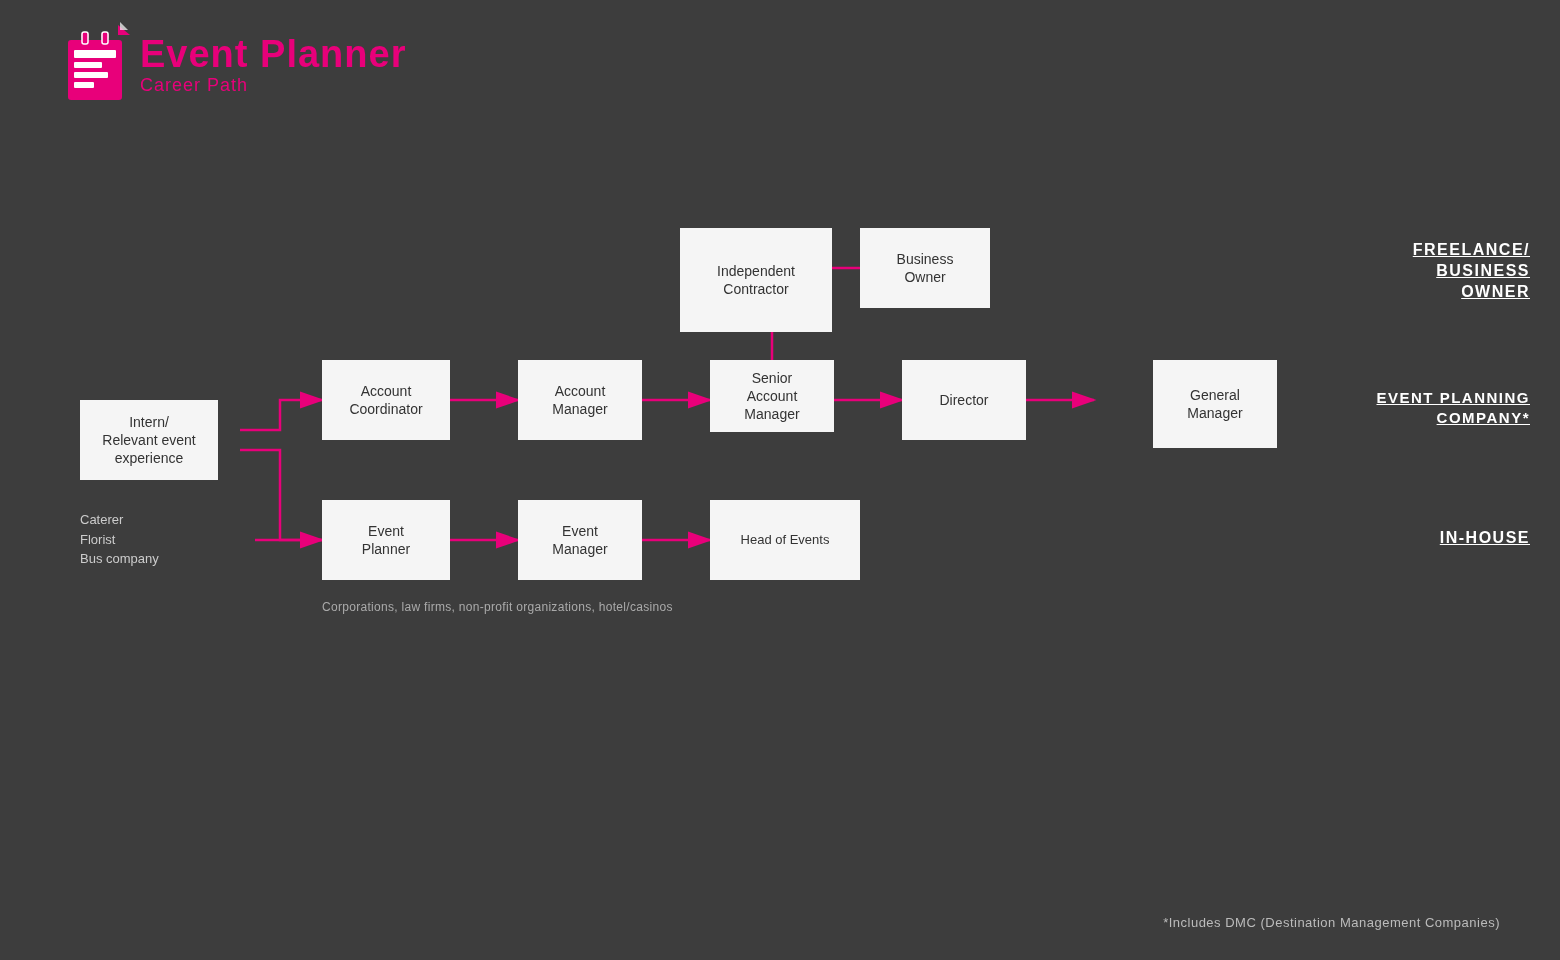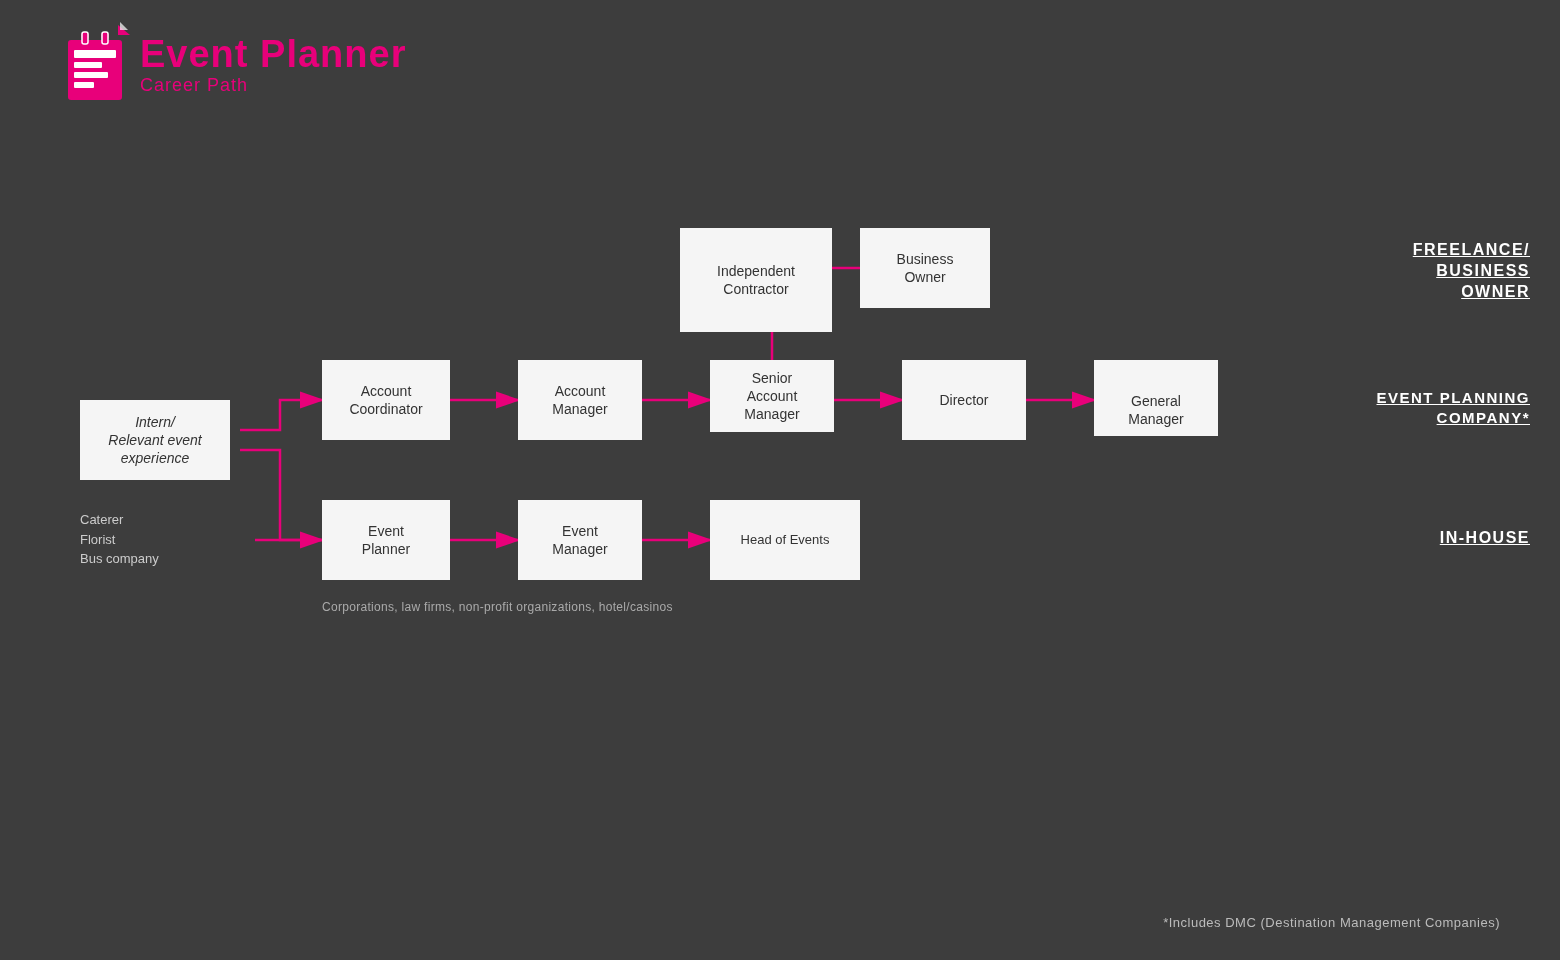--- a/index.html
+++ b/index.html
@@ -184,25 +184,25 @@
   </div>
 
   <div class="box" style="left:710px; top:200px; width:124px; height:72px; font-size:14px;">
     <span>Senior<br>Account<br>Manager</span>
   </div>
 
   <div class="box" style="left:902px; top:200px; width:124px; height:80px; font-size:14px;">
     <span>Director</span>
   </div>
 
-  <div class="box" style="left:1094px; top:200px; width:124px; height:76px; font-size:14px;align-items:flex-end;">
+  <div class="box" style="left:1153px; top:200px; width:124px; height:88px; font-size:14px;">
     <span>General<br>Manager</span>
   </div>
 
-  <div class="box" style="left:80px; top:240px; width:150px; height:80px; font-size:14px;font-style:italic;">
+  <div class="box" style="left:80px; top:240px; width:138px; height:80px; font-size:14px;">
     <span>Intern/<br>Relevant event<br>experience</span>
   </div>
 
   <div style="position:absolute; left:80px; top:350px; color:#ccc; font-size:13px; text-align:left; line-height:1.5;">
     <span>Caterer<br>Florist<br>Bus company</span>
   </div>
 
   <div class="box" style="left:322px; top:340px; width:128px; height:80px; font-size:14px;">
     <span>Event<br>Planner</span>
   </div>

